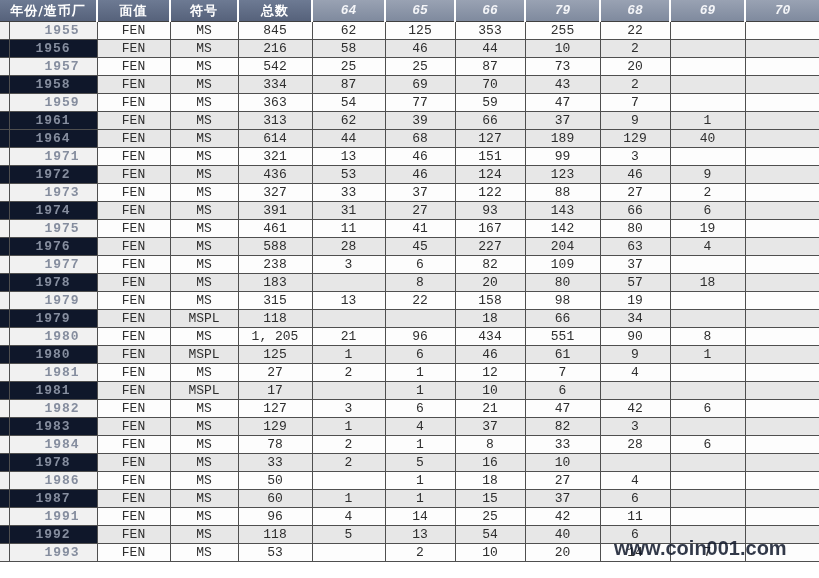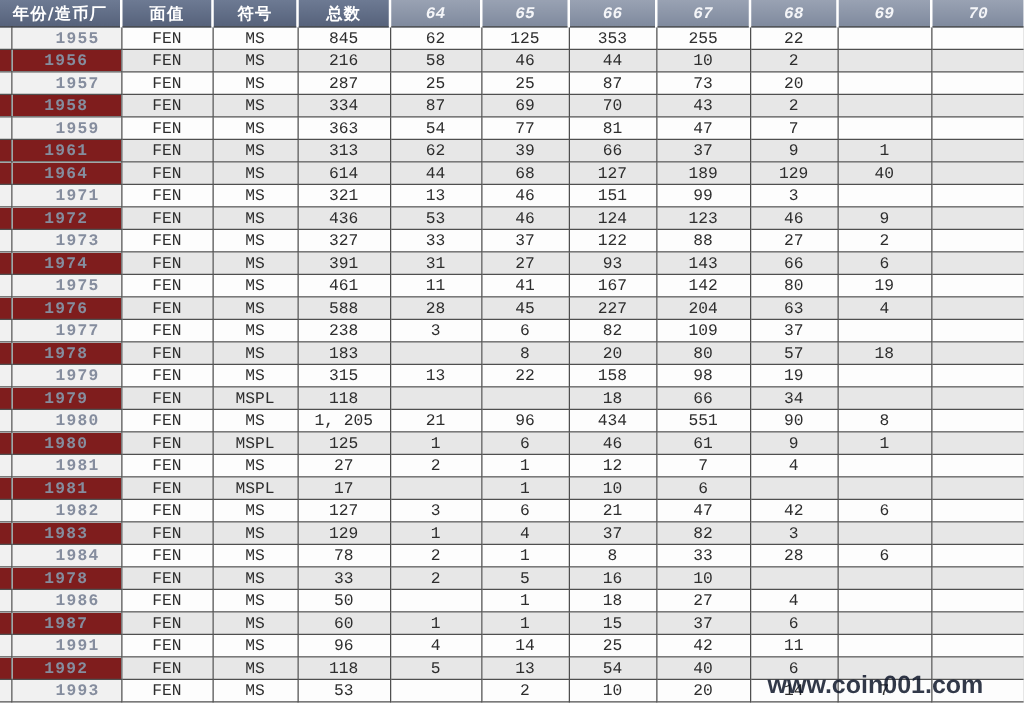--- a/index.html
+++ b/index.html
@@ -47,21 +47,21 @@
     text-align: center;
     vertical-align: middle;
     border: 1px solid #4f4f4f;
     overflow: hidden;
     white-space: nowrap;
   }
   tbody tr.row-a td { background: #fdfdfd; }
   tbody tr.row-b td { background: #e7e7e7; }
   tbody td.c-gutter { border-left: none; }
   tbody tr.row-a td.c-gutter, tbody tr.row-a td.c-year { background: #f1f1f1; padding-left: 20px; }
-  tbody tr.row-b td.c-gutter, tbody tr.row-b td.c-year { background: #7f1d1d; }
+  tbody tr.row-b td.c-gutter, tbody tr.row-b td.c-year { background: #0f172a; }
   tbody td.c-year {
     color: #858d9e;
     font-weight: bold;
     letter-spacing: 1px;
   }
   
   #watermark {
     position: absolute;
     left: 614px;
     top: 537px;
@@ -95,21 +95,21 @@
     </colgroup>
     <thead>
       <tr>
         <th class="hdr-dark" colspan="2">年份/造币厂</th>
         <th class="hdr-dark">面值</th>
         <th class="hdr-dark">符号</th>
         <th class="hdr-dark">总数</th>
         <th class="hdr-light grade">64</th>
         <th class="hdr-light grade">65</th>
         <th class="hdr-light grade">66</th>
-        <th class="hdr-light grade">67</th>
+        <th class="hdr-light grade">79</th>
         <th class="hdr-light grade">68</th>
         <th class="hdr-light grade">69</th>
         <th class="hdr-light grade">70</th>
       </tr>
     </thead>
     <tbody>
         <tr class="row-a">
           <td class="c-gutter"></td>
           <td class="c-year">1955</td>
           <td class="c-denom">FEN</td>
@@ -135,21 +135,21 @@
           <td class="c-g67">10</td>
           <td class="c-g68">2</td>
           <td class="c-g69"></td>
           <td class="c-g70"></td>
         </tr>
         <tr class="row-a">
           <td class="c-gutter"></td>
           <td class="c-year">1957</td>
           <td class="c-denom">FEN</td>
           <td class="c-symbol">MS</td>
-          <td class="c-total">287</td>
+          <td class="c-total">542</td>
           <td class="c-g64">25</td>
           <td class="c-g65">25</td>
           <td class="c-g66">87</td>
           <td class="c-g67">73</td>
           <td class="c-g68">20</td>
           <td class="c-g69"></td>
           <td class="c-g70"></td>
         </tr>
         <tr class="row-b">
           <td class="c-gutter"></td>
@@ -166,21 +166,21 @@
           <td class="c-g70"></td>
         </tr>
         <tr class="row-a">
           <td class="c-gutter"></td>
           <td class="c-year">1959</td>
           <td class="c-denom">FEN</td>
           <td class="c-symbol">MS</td>
           <td class="c-total">363</td>
           <td class="c-g64">54</td>
           <td class="c-g65">77</td>
-          <td class="c-g66">81</td>
+          <td class="c-g66">59</td>
           <td class="c-g67">47</td>
           <td class="c-g68">7</td>
           <td class="c-g69"></td>
           <td class="c-g70"></td>
         </tr>
         <tr class="row-b">
           <td class="c-gutter"></td>
           <td class="c-year">1961</td>
           <td class="c-denom">FEN</td>
           <td class="c-symbol">MS</td>

